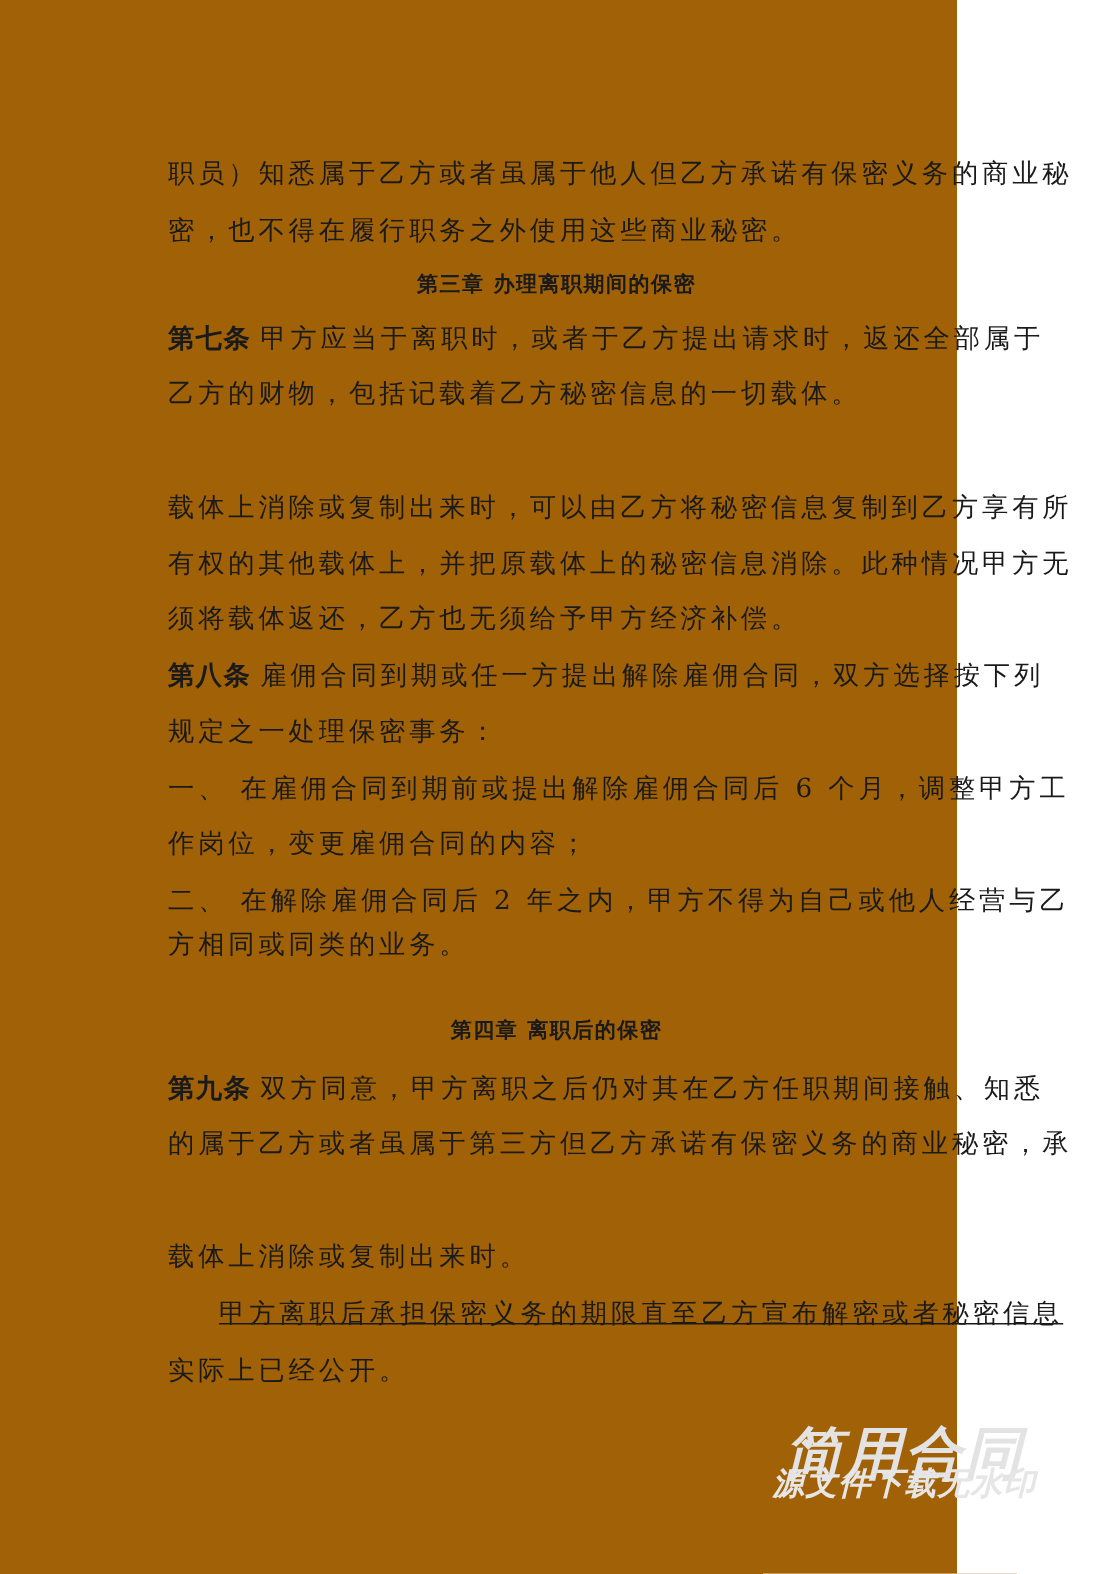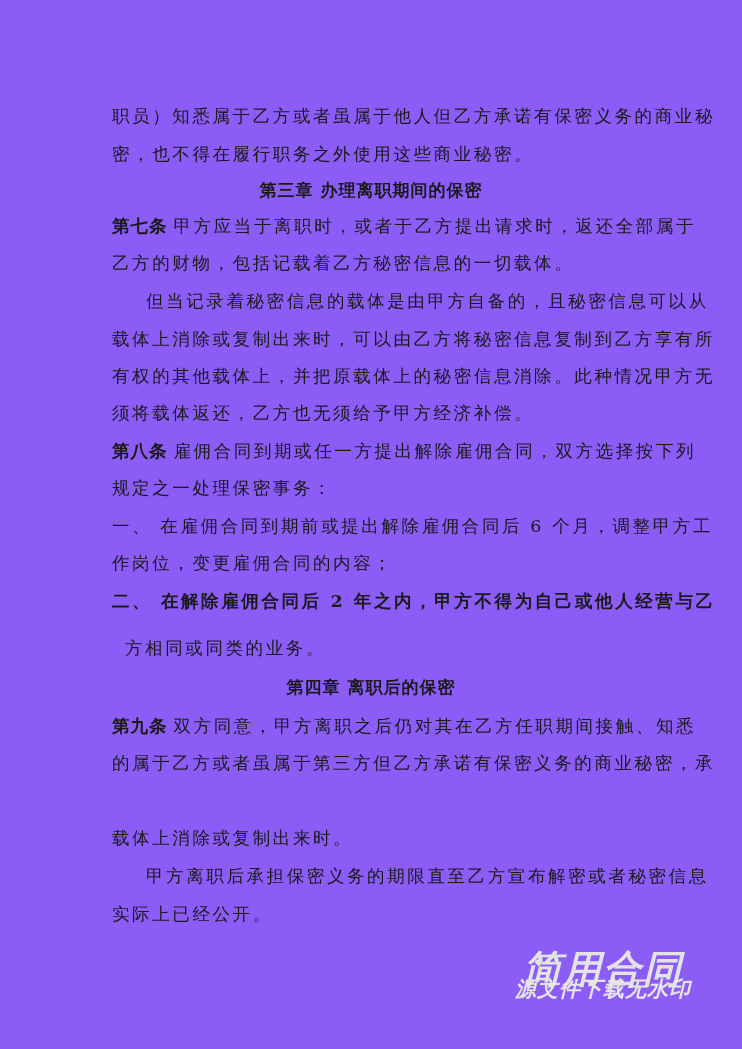--- a/index.html
+++ b/index.html
@@ -11,40 +11,40 @@
       width: 742px;
       height: 1049px;
       position: relative;
       overflow: hidden;
       font-family: "DejaVu Serif", "Liberation Serif", serif;
       color: #1a1a1a;
     }
     .page {
       position: absolute;
       left: 0; top: 0;
-      width: 742px;
+      width: 638px;
       height: 1049px;
-      background: #8b5cf6;
+      background: #a16207;
     }
     .line {
       position: absolute;
       left: 112px;
       width: 520px;
       font-size: 17.5px;
       line-height: 24px;
       white-space: nowrap;
       letter-spacing: 2.6px;
     }
     .line.indent { left: 146px; }
     .heading {
       position: absolute;
       left: 0;
       width: 742px;
       text-align: center;
-      font-size: 17px;
+      font-size: 14px;
       line-height: 24px;
       font-weight: bold;
       font-family: "DejaVu Sans", "Liberation Sans", sans-serif;
       letter-spacing: 1px;
     }
     .article-label {
       font-weight: bold;
       font-family: "DejaVu Sans", "Liberation Sans", sans-serif;
       letter-spacing: 1px;
       margin-right: 6px;
@@ -71,42 +71,41 @@
   <div class="line" style="top:104px;">职员）知悉属于乙方或者虽属于他人但乙方承诺有保密义务的商业秘</div>
   <div class="line" style="top:142px;">密，也不得在履行职务之外使用这些商业秘密。</div>
 
   <div class="heading" style="top:178px;">第三章  办理离职期间的保密</div>
 
   <div class="line" style="top:214px;">
     <span class="article-label">第七条</span><span>甲方应当于离职时，或者于乙方提出请求时，返还全部属于</span>
   </div>
   <div class="line" style="top:251px;">乙方的财物，包括记载着乙方秘密信息的一切载体。</div>
 
-  <div class="line indent" style="top:289px;">但当记录着秘密信息的载体是由甲方自备的，且秘密信息可以从</div>
   <div class="line" style="top:327px;">载体上消除或复制出来时，可以由乙方将秘密信息复制到乙方享有所</div>
   <div class="line" style="top:364px;">有权的其他载体上，并把原载体上的秘密信息消除。此种情况甲方无</div>
   <div class="line" style="top:401px;">须将载体返还，乙方也无须给予甲方经济补偿。</div>
 
   <div class="line" style="top:439px;">
     <span class="article-label">第八条</span><span>雇佣合同到期或任一方提出解除雇佣合同，双方选择按下列</span>
   </div>
   <div class="line" style="top:476px;">规定之一处理保密事务：</div>
 
   <div class="line" style="top:514px;">一、 在雇佣合同到期前或提出解除雇佣合同后 6 个月，调整甲方工</div>
   <div class="line" style="top:551px;">作岗位，变更雇佣合同的内容；</div>
-  <div class="line" style="top:589px;font-weight:bold;">二、 在解除雇佣合同后 2 年之内，甲方不得为自己或他人经营与乙</div>
-  <div class="line" style="top:636px;margin-left:13px;">方相同或同类的业务。</div>
+  <div class="line" style="top:589px;">二、 在解除雇佣合同后 2 年之内，甲方不得为自己或他人经营与乙</div>
+  <div class="line" style="top:618px;">方相同或同类的业务。</div>
 
   <div class="heading" style="top:675px;">第四章  离职后的保密</div>
 
   <div class="line" style="top:714px;">
     <span class="article-label">第九条</span><span>双方同意，甲方离职之后仍对其在乙方任职期间接触、知悉</span>
   </div>
   <div class="line" style="top:751px;">的属于乙方或者虽属于第三方但乙方承诺有保密义务的商业秘密，承</div>
   <div class="line" style="top:826px;">载体上消除或复制出来时。</div>
 
-  <div class="line indent" style="top:864px;">甲方离职后承担保密义务的期限直至乙方宣布解密或者秘密信息</div>
+  <div class="line indent" style="top:864px;text-decoration:underline;">甲方离职后承担保密义务的期限直至乙方宣布解密或者秘密信息</div>
   <div class="line" style="top:902px;">实际上已经公开。</div>
 
   <div class="watermark wm-title">简用合同</div>
   <div class="watermark wm-sub">源文件下载无水印</div>
 
 </div>
 
 </body></html>

